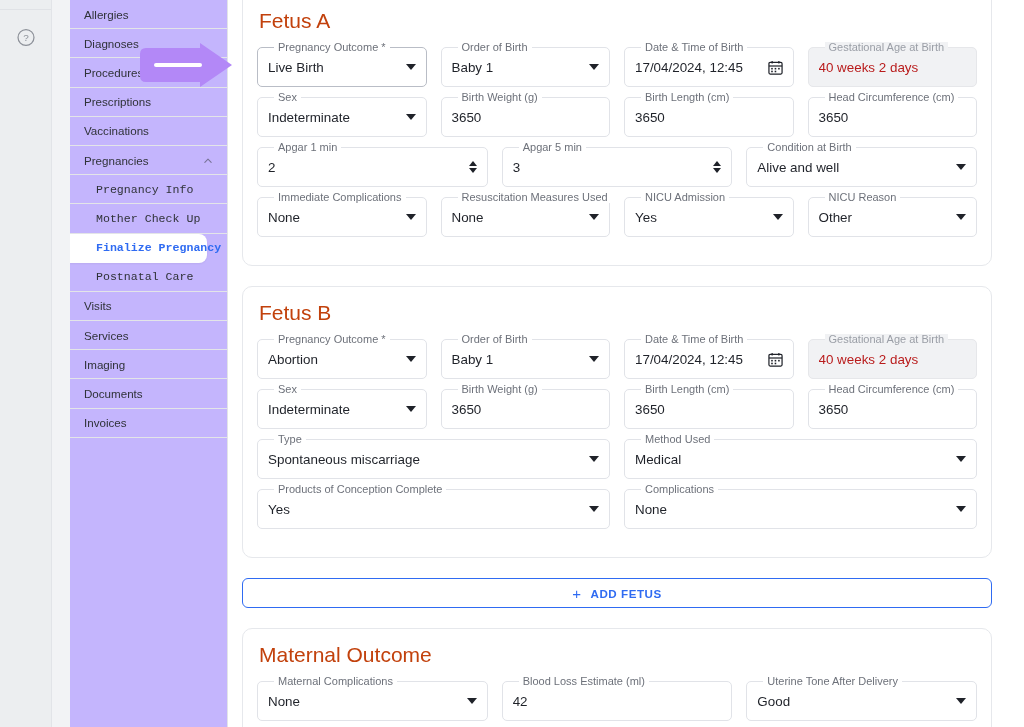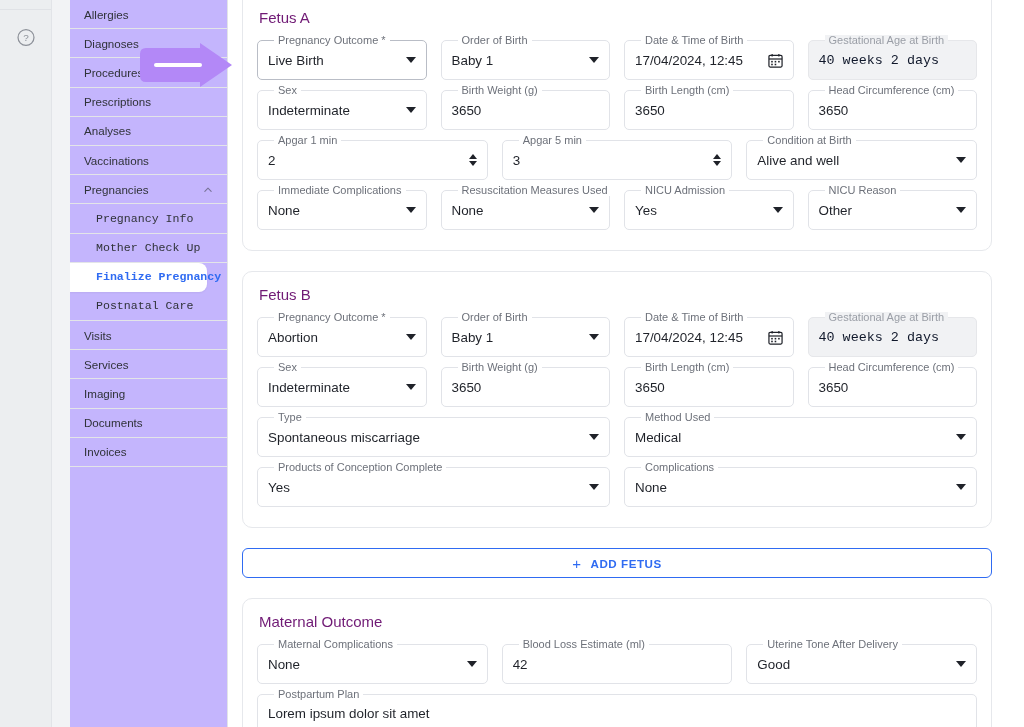--- a/index.html
+++ b/index.html
@@ -82,28 +82,28 @@
   }
   .card {
     background: #ffffff;
     border: 1px solid #e6e8ec;
     border-radius: 10px;
     padding: 14px 14px 16px 14px;
     margin-bottom: 20px;
   }
   .card.first { margin-top: -28px; padding-top: 36px; }
   .card-title {
-    font-size: 15px;
-    color: #701a75;
+    font-size: 21px;
+    color: #c2410c;
     margin: 0 0 14px 2px;
     font-weight: normal;
   }
 
   .row { display: flex; gap: 14px; margin-bottom: 10px; }
-  .row:last-child { margin-bottom: 4px; }
+  .row:last-child { margin-bottom: 12px; }
   .col { flex: 1 1 0; min-width: 0; }
 
   
   .field {
     position: relative;
     height: 40px;
     border: 1px solid #e1e3e8;
     border-radius: 5px;
     background: #ffffff;
     display: flex; align-items: center;
@@ -121,21 +121,21 @@
     line-height: 11px;
     white-space: nowrap;
   }
   .field.disabled .field-label { background: #f1f2f4; color: #9a9ea6; }
   .field-value {
     font-size: 13.4px;
     color: #1f2229;
     white-space: nowrap; overflow: hidden; text-overflow: ellipsis;
     flex: 1 1 auto;
   }
-  .field.disabled .field-value { color: #0f172a; font-family: Liberation Mono, monospace; }
+  .field.disabled .field-value { color: #b91c1c; }
 
   .caret {
     width: 0; height: 0;
     border-left: 5px solid transparent;
     border-right: 5px solid transparent;
     border-top: 6px solid #1f2229;
     margin-left: 8px; flex: 0 0 auto;
   }
   .spinner { display: flex; flex-direction: column; gap: 2px; margin-left: 8px; flex: 0 0 auto; }
   .spin-up {
@@ -195,23 +195,20 @@
           <span>Allergies</span>
         </div>
         <div class="nav-item">
           <span>Diagnoses</span>
         </div>
         <div class="nav-item">
           <span>Procedures</span>
         </div>
         <div class="nav-item">
           <span>Prescriptions</span>
-        </div>
-        <div class="nav-item">
-          <span>Analyses</span>
         </div>
         <div class="nav-item">
           <span>Vaccinations</span>
         </div>
         <div class="nav-item">
           <span>Pregnancies</span>
           <span class="chev"><svg viewBox="0 0 12 12" width="10" height="10">
               <path d="M2.2 7.6 L6 3.8 L9.8 7.6" fill="none" stroke="#3a3d44" stroke-width="1.3" stroke-linecap="round" stroke-linejoin="round"></path>
             </svg></span>
         </div>

